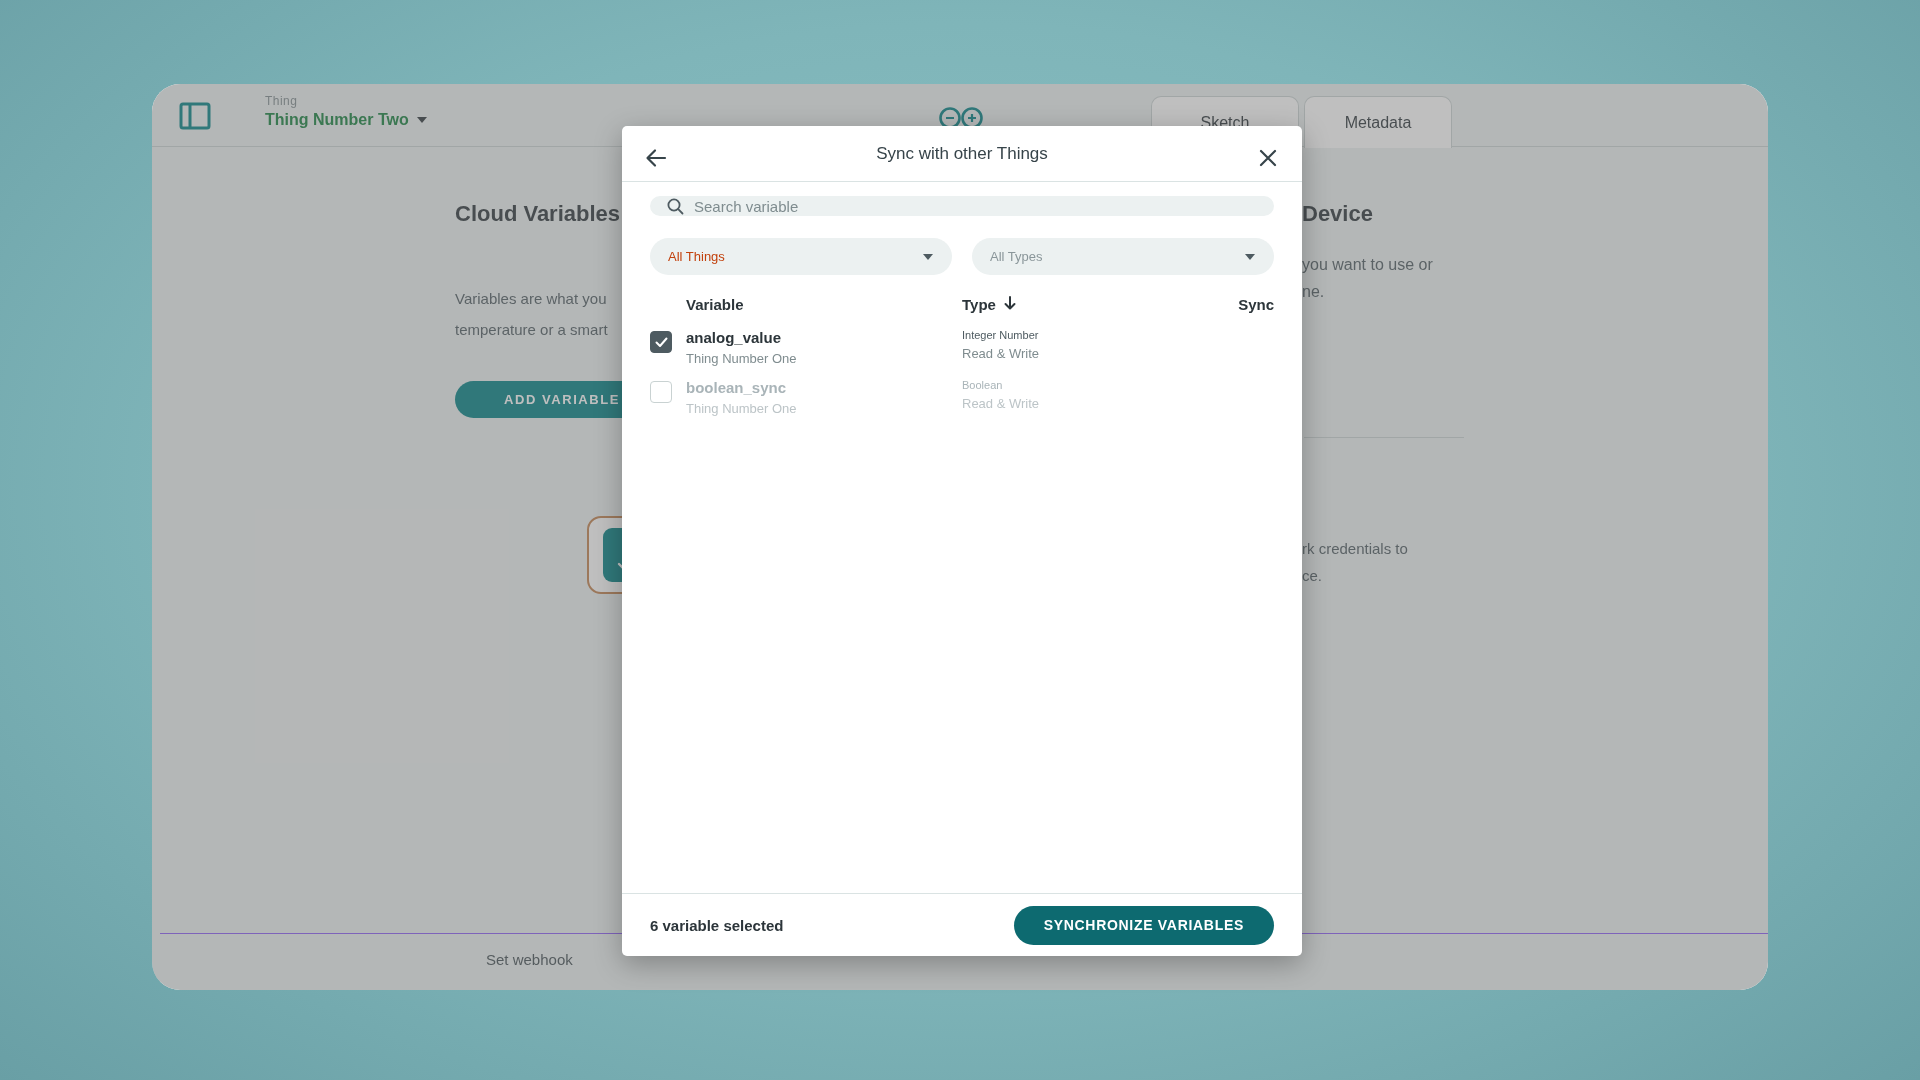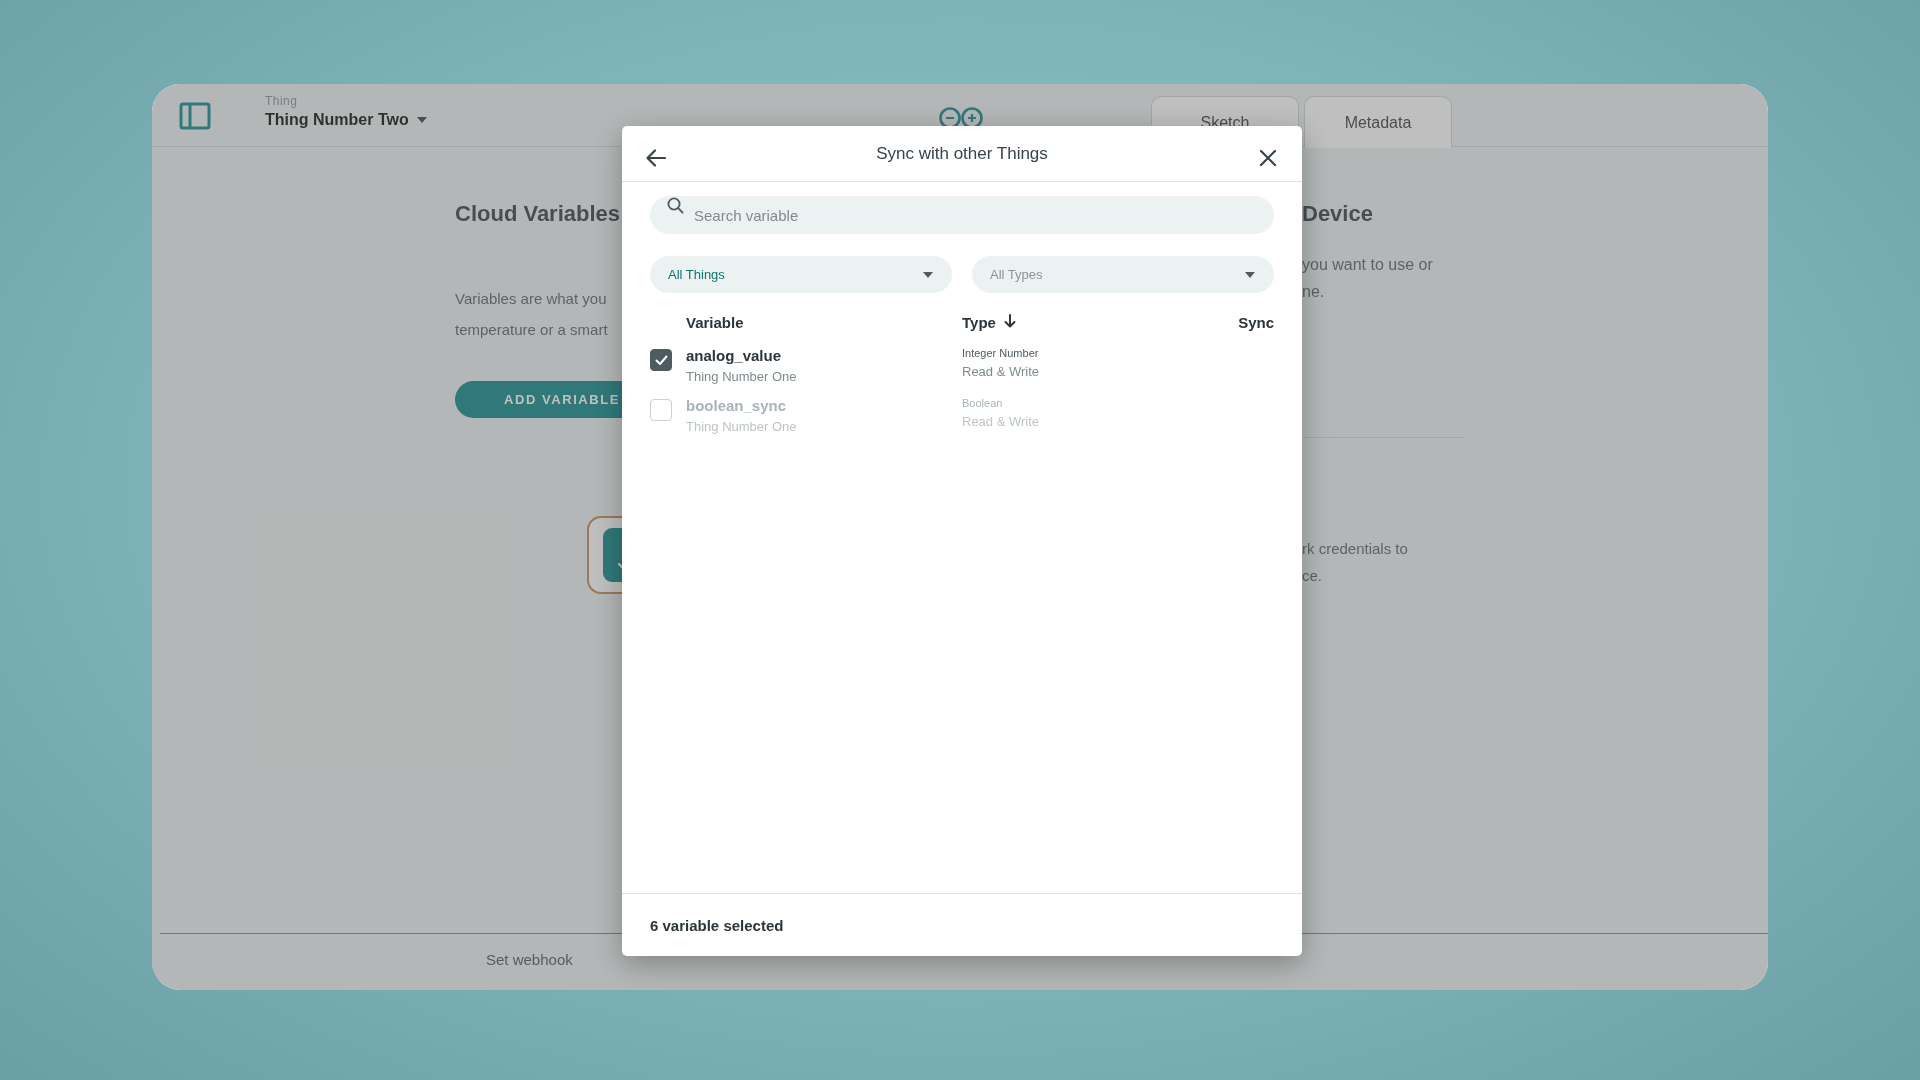--- a/index.html
+++ b/index.html
@@ -15,21 +15,21 @@
     position:absolute; left:152px; top:84px; width:1616px; height:906px;
     background:#ECF1F1; border-radius:28px; overflow:hidden;
   }
   .win-header {
     position:relative; height:63px; background:#ECF1F1;
     border-bottom:1px solid #C9D2D2;
   }
   .sidebar-toggle { position:absolute; left:26px; top:15px; width:34px; height:34px; cursor:pointer; }
   .thing-block { position:absolute; left:113px; top:10px; }
   .thing-eyebrow { font-size:12px; color:#7F8C8F; letter-spacing:.04em; }
-  .thing-name { font-size:16px; font-weight:bold; color:#000000; margin-top:3px; display:flex; align-items:center; gap:8px; }
+  .thing-name { font-size:16px; font-weight:bold; color:#15803d; margin-top:3px; display:flex; align-items:center; gap:8px; }
   .thing-caret { width:0; height:0; border-left:5px solid transparent; border-right:5px solid transparent; border-top:6px solid #2C353A; }
   .logo { position:absolute; left:786px; top:21px; }
   .tabs { position:absolute; left:999px; top:12px; display:flex; }
   .tab {
     width:148px; height:52px; background:#FFFFFF; border:1px solid #C9D2D2; border-bottom:none;
     border-radius:10px 10px 0 0; margin-right:5px;
     display:flex; align-items:center; justify-content:center;
     font-size:16px; color:#2C353A;
   }
   .tab.active { width:184px; font-weight:bold; }
@@ -80,36 +80,36 @@
     display:flex; align-items:center; justify-content:center;
     border-bottom:1px solid #DAE3E3;
   }
   .modal-title { font-size:17px; color:#37444A; }
   .icon-btn { position:absolute; top:0; width:64px; height:64px; background:none; border:none; cursor:pointer;
     display:flex; align-items:center; justify-content:center; }
   .back-btn { left:2px; } .close-btn { right:2px; }
 
   .modal-body { flex:1 1 auto; display:flex; flex-direction:column; padding:14px 28px 0 28px; overflow:hidden; }
   .search-box {
-    height:38px; flex:0 0 auto; background:#ECF1F1; border-radius:19px;
-    display:flex; padding:0 16px; gap:10px;
+    height:20px; flex:0 0 auto; background:#ECF1F1; border-radius:19px;
+    display:flex; align-items:center; padding:0 16px; gap:10px;
   }
   .search-box input {
     flex:1; border:none; background:transparent; outline:none;
     font-family:inherit; font-size:15px; color:#37444A;
   }
   .search-box input::placeholder { color:#7F8C8F; opacity:1; }
 
   .filters { flex:0 0 auto; margin-top:22px; display:flex; justify-content:space-between; }
   .select {
     width:302px; height:37px; background:#ECF1F1; border-radius:19px;
     display:flex; align-items:center; justify-content:space-between;
     padding:0 18px; font-size:13px; cursor:pointer;
   }
-  .select .sel-label { color:#0f766e; }
+  .select .sel-label { color:#c2410c; }
   .select.muted .sel-label { color:#8A969A; }
 
   .table-head {
     flex:0 0 auto; margin-top:21px; padding-right:0;
     display:grid; grid-template-columns:36px 276px 1fr 64px; align-items:center;
   }
   .th { font-size:15px; font-weight:bold; color:#2C353A; }
   .th-type { display:flex; align-items:flex-start; gap:8px; cursor:pointer; }
   .th-sync { text-align:right; }
 
@@ -290,14 +290,15 @@
       <div>
         <div class="tname">Boolean</div>
         <div class="vsub">Read &amp; Write</div>
       </div>
       <div></div>
     </div>
   </div>
 
   <div class="modal-footer">
     <span class="selection-summary">6 variable selected</span>
+    <button class="sync-btn">SYNCHRONIZE VARIABLES</button>
   </div>
 </div>
 
 </body></html>

